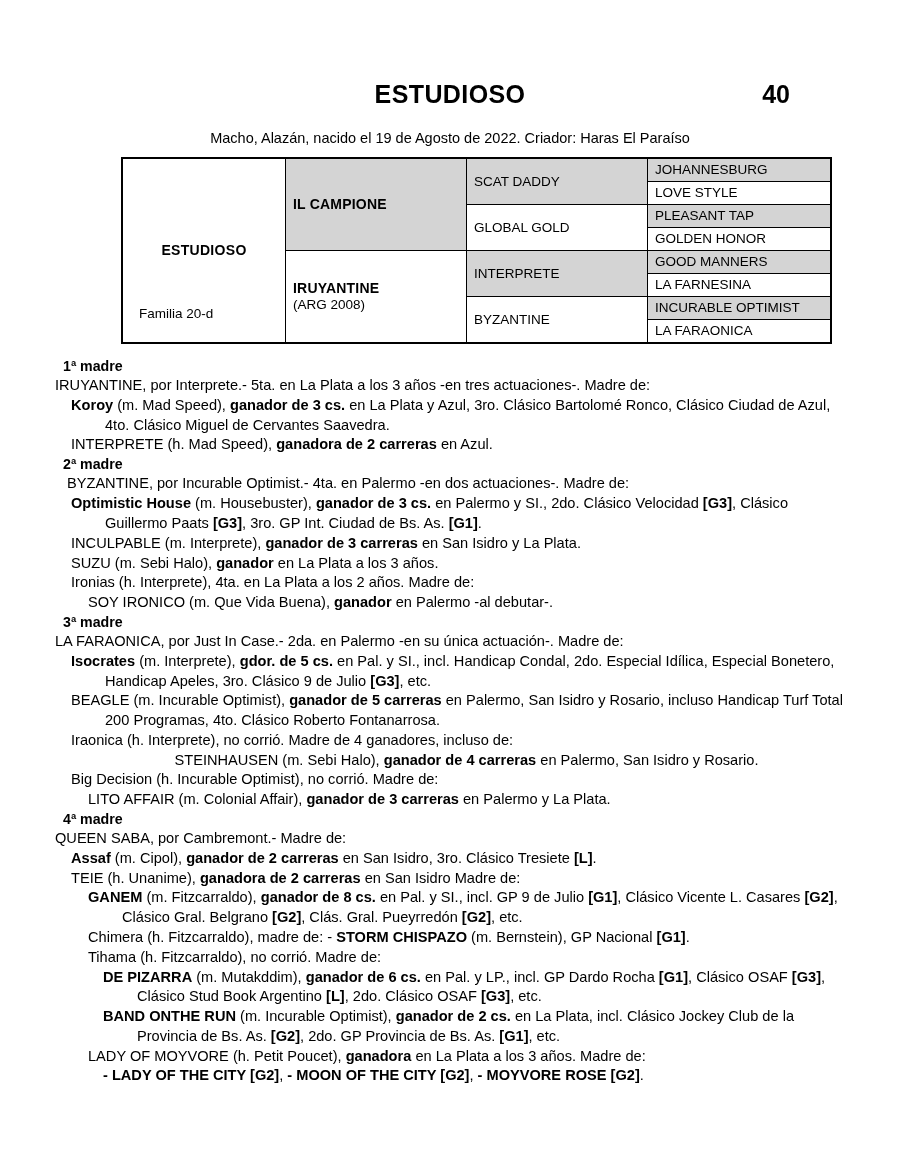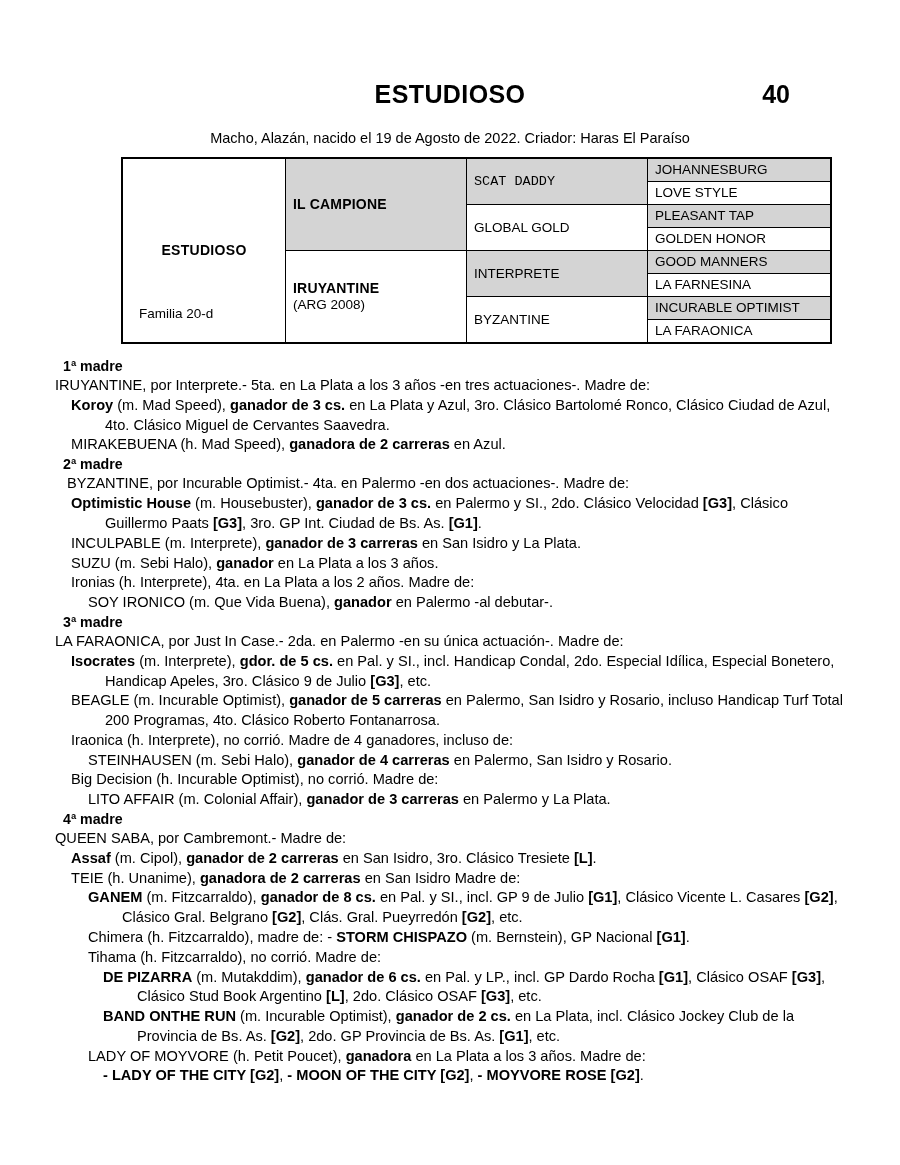--- a/index.html
+++ b/index.html
@@ -161,21 +161,21 @@
           <tr>
         <td class="subject" rowspan="8" style="width:148px;">
           <div class="subject-inner">
             <span class="subject-name">ESTUDIOSO</span>
             <span class="family-line">Familia 20-d</span>
           </div>
         </td>
         <td class="parent shaded" rowspan="4" style="width:166px;">
           <span class="parent-name">IL CAMPIONE</span>
         </td>
-        <td class="grandparent shaded" rowspan="2" style="width:166px;font-family:Liberation Mono, monospace;">SCAT DADDY</td>
+        <td class="grandparent shaded" rowspan="2" style="width:166px;">SCAT DADDY</td>
         <td class="greatgrand shaded" style="width:168px;">JOHANNESBURG</td>
       </tr>
       <tr>
         <td class="greatgrand">LOVE STYLE</td>
       </tr>
       <tr>
         <td class="grandparent" rowspan="2">GLOBAL GOLD</td>
         <td class="greatgrand shaded">PLEASANT TAP</td>
       </tr>
       <tr>
@@ -200,34 +200,34 @@
         <td class="greatgrand">LA FARAONICA</td>
       </tr>
     </tbody>
       </table>
   </div>
 
   <div class="body-text" id="body-text">
       <div class="gen-head">1ª madre</div>
       <div class="entry" style="margin-left: 0px; padding-left: 34px; text-indent: -34px;"><span>IRUYANTINE, por Interprete.- 5ta. en La Plata a los 3 años -en tres actuaciones-. Madre de:</span></div>
       <div class="entry" style="margin-left: 16px; padding-left: 34px; text-indent: -34px;"><span class="b">Koroy</span><span> (m. Mad Speed), </span><span class="b">ganador de 3 cs.</span><span> en La Plata y Azul, 3ro. Clásico Bartolomé Ronco, Clásico Ciudad de Azul, 4to. Clásico Miguel de Cervantes Saavedra.</span></div>
-      <div class="entry" style="margin-left: 16px; padding-left: 34px; text-indent: -34px;"><span>MIRAKEBUENA (h. Mad Speed), </span><span class="b">ganadora de 2 carreras</span><span> en Azul.</span></div>
+      <div class="entry" style="margin-left: 16px; padding-left: 34px; text-indent: -34px;"><span>INTERPRETE (h. Mad Speed), </span><span class="b">ganadora de 2 carreras</span><span> en Azul.</span></div>
       <div class="gen-head">2ª madre</div>
       <div class="entry" style="margin-left: 12px; padding-left: 34px; text-indent: -34px;"><span>BYZANTINE, por Incurable Optimist.- 4ta. en Palermo -en dos actuaciones-. Madre de:</span></div>
       <div class="entry" style="margin-left: 16px; padding-left: 34px; text-indent: -34px;"><span class="b">Optimistic House</span><span> (m. Housebuster), </span><span class="b">ganador de 3 cs.</span><span> en Palermo y SI., 2do. Clásico Velocidad </span><span class="b">[G3]</span><span>, Clásico Guillermo Paats </span><span class="b">[G3]</span><span>, 3ro. GP Int. Ciudad de Bs. As. </span><span class="b">[G1]</span><span>.</span></div>
       <div class="entry" style="margin-left: 16px; padding-left: 34px; text-indent: -34px;"><span>INCULPABLE (m. Interprete), </span><span class="b">ganador de 3 carreras</span><span> en San Isidro y La Plata.</span></div>
       <div class="entry" style="margin-left: 16px; padding-left: 34px; text-indent: -34px;"><span>SUZU (m. Sebi Halo), </span><span class="b">ganador</span><span> en La Plata a los 3 años.</span></div>
       <div class="entry" style="margin-left: 16px; padding-left: 34px; text-indent: -34px;"><span>Ironias (h. Interprete), 4ta. en La Plata a los 2 años. Madre de:</span></div>
       <div class="entry" style="margin-left: 33px; padding-left: 34px; text-indent: -34px;"><span>SOY IRONICO (m. Que Vida Buena), </span><span class="b">ganador</span><span> en Palermo -al debutar-.</span></div>
       <div class="gen-head">3ª madre</div>
       <div class="entry" style="margin-left: 0px; padding-left: 34px; text-indent: -34px;"><span>LA FARAONICA, por Just In Case.- 2da. en Palermo -en su única actuación-. Madre de:</span></div>
       <div class="entry" style="margin-left: 16px; padding-left: 34px; text-indent: -34px;"><span class="b">Isocrates</span><span> (m. Interprete), </span><span class="b">gdor. de 5 cs.</span><span> en Pal. y SI., incl. Handicap Condal, 2do. Especial Idílica, Especial Bonetero, Handicap Apeles, 3ro. Clásico 9 de Julio </span><span class="b">[G3]</span><span>, etc.</span></div>
       <div class="entry" style="margin-left: 16px; padding-left: 34px; text-indent: -34px;"><span>BEAGLE (m. Incurable Optimist), </span><span class="b">ganador de 5 carreras</span><span> en Palermo, San Isidro y Rosario, incluso Handicap Turf Total 200 Programas, 4to. Clásico Roberto Fontanarrosa.</span></div>
       <div class="entry" style="margin-left: 16px; padding-left: 34px; text-indent: -34px;"><span>Iraonica (h. Interprete), no corrió. Madre de 4 ganadores, incluso de:</span></div>
-      <div class="entry" style="margin-left: 33px; padding-left: 34px; text-indent: -34px;"><span>STEINHAUSEN (m. Sebi Halo), </span><span class="b">ganador de 4 carreras</span><span> en Palermo, San Isidro y Rosario.</span></div>
+      <div class="entry" style="margin-left: 33px; padding-left: 34px; text-indent: -34px; text-align: center;"><span>STEINHAUSEN (m. Sebi Halo), </span><span class="b">ganador de 4 carreras</span><span> en Palermo, San Isidro y Rosario.</span></div>
       <div class="entry" style="margin-left: 16px; padding-left: 34px; text-indent: -34px;"><span>Big Decision (h. Incurable Optimist), no corrió. Madre de:</span></div>
       <div class="entry" style="margin-left: 33px; padding-left: 34px; text-indent: -34px;"><span>LITO AFFAIR (m. Colonial Affair), </span><span class="b">ganador de 3 carreras</span><span> en Palermo y La Plata.</span></div>
       <div class="gen-head">4ª madre</div>
       <div class="entry" style="margin-left: 0px; padding-left: 34px; text-indent: -34px;"><span>QUEEN SABA, por Cambremont.- Madre de:</span></div>
       <div class="entry" style="margin-left: 16px; padding-left: 34px; text-indent: -34px;"><span class="b">Assaf</span><span> (m. Cipol), </span><span class="b">ganador de 2 carreras</span><span> en San Isidro, 3ro. Clásico Tresiete </span><span class="b">[L]</span><span>.</span></div>
       <div class="entry" style="margin-left: 16px; padding-left: 34px; text-indent: -34px;"><span>TEIE (h. Unanime), </span><span class="b">ganadora de 2 carreras</span><span> en San Isidro Madre de:</span></div>
       <div class="entry" style="margin-left: 33px; padding-left: 34px; text-indent: -34px;"><span class="b">GANEM</span><span> (m. Fitzcarraldo), </span><span class="b">ganador de 8 cs.</span><span> en Pal. y SI., incl. GP 9 de Julio </span><span class="b">[G1]</span><span>, Clásico Vicente L. Casares </span><span class="b">[G2]</span><span>, Clásico Gral. Belgrano </span><span class="b">[G2]</span><span>, Clás. Gral. Pueyrredón </span><span class="b">[G2]</span><span>, etc.</span></div>
       <div class="entry" style="margin-left: 33px; padding-left: 34px; text-indent: -34px;"><span>Chimera (h. Fitzcarraldo), madre de: - </span><span class="b">STORM CHISPAZO</span><span> (m. Bernstein), GP Nacional </span><span class="b">[G1]</span><span>.</span></div>
       <div class="entry" style="margin-left: 33px; padding-left: 34px; text-indent: -34px;"><span>Tihama (h. Fitzcarraldo), no corrió. Madre de:</span></div>
       <div class="entry" style="margin-left: 48px; padding-left: 34px; text-indent: -34px;"><span class="b">DE PIZARRA</span><span> (m. Mutakddim), </span><span class="b">ganador de 6 cs.</span><span> en Pal. y LP., incl. GP Dardo Rocha </span><span class="b">[G1]</span><span>, Clásico OSAF </span><span class="b">[G3]</span><span>, Clásico Stud Book Argentino </span><span class="b">[L]</span><span>, 2do. Clásico OSAF </span><span class="b">[G3]</span><span>, etc.</span></div>

